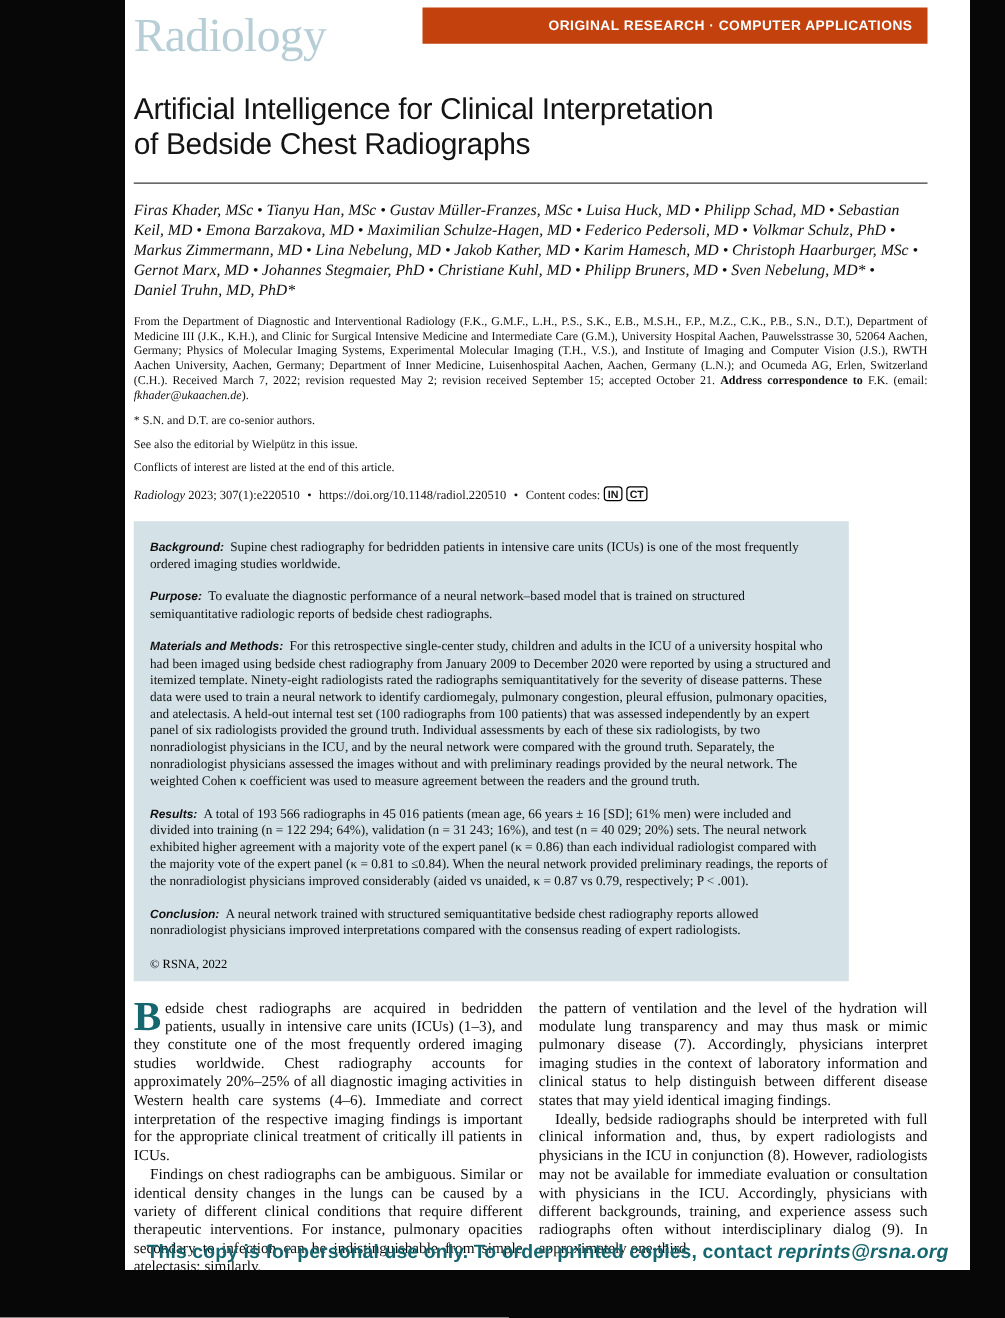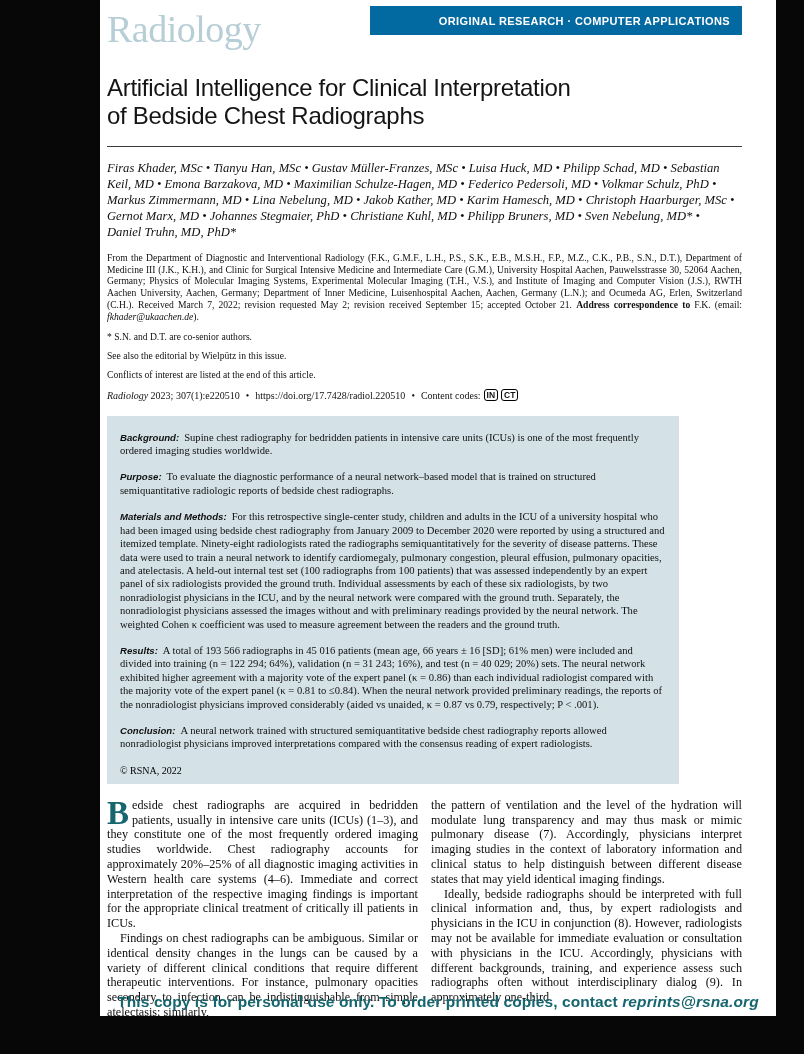--- a/index.html
+++ b/index.html
@@ -19,25 +19,25 @@
   }
   
   .header{display:flex;justify-content:space-between;align-items:flex-start;}
   .logo{
     font-family:"Liberation Serif", serif;
     font-size:38px;line-height:1.05;
     color:#b7ced6;letter-spacing:-0.5px;
     margin-top:4px;
   }
   .banner{
-    background:#0369a1;color:#ffffff;
+    background:#c2410c;color:#ffffff;
     font-family:"Liberation Sans", sans-serif;
     font-weight:bold;font-size:11px;letter-spacing:0.4px;
     padding:9px 12px 8px 12px;
-    width:372px;box-sizing:border-box;
+    width:404px;box-sizing:border-box;
     text-align:right;
   }
   
   .title{
     margin-top:24px;
     font-family:"Liberation Sans", sans-serif;
     font-weight:normal;
     font-size:24px;line-height:28px;
     color:#141414;letter-spacing:-0.3px;
   }
@@ -124,21 +124,21 @@
   <hr class="rule">
 
   <div class="authors">Firas Khader, MSc • Tianyu Han, MSc • Gustav Müller-Franzes, MSc • Luisa Huck, MD • Philipp Schad, MD • Sebastian Keil, MD • Emona Barzakova, MD • Maximilian Schulze-Hagen, MD • Federico Pedersoli, MD • Volkmar Schulz, PhD • Markus Zimmermann, MD • Lina Nebelung, MD • Jakob Kather, MD • Karim Hamesch, MD • Christoph Haarburger, MSc • Gernot Marx, MD • Johannes Stegmaier, PhD • Christiane Kuhl, MD • Philipp Bruners, MD • Sven Nebelung, MD* • Daniel Truhn, MD, PhD*</div>
 
   <div class="affil"><span>From the Department of Diagnostic and Interventional Radiology (F.K., G.M.F., L.H., P.S., S.K., E.B., M.S.H., F.P., M.Z., C.K., P.B., S.N., D.T.), Department of Medicine III (J.K., K.H.), and Clinic for Surgical Intensive Medicine and Intermediate Care (G.M.), University Hospital Aachen, Pauwelsstrasse 30, 52064 Aachen, Germany; Physics of Molecular Imaging Systems, Experimental Molecular Imaging (T.H., V.S.), and Institute of Imaging and Computer Vision (J.S.), RWTH Aachen University, Aachen, Germany; Department of Inner Medicine, Luisenhospital Aachen, Aachen, Germany (L.N.); and Ocumeda AG, Erlen, Switzerland (C.H.). Received March 7, 2022; revision requested May 2; revision received September 15; accepted October 21. </span><b>Address correspondence to </b><span>F.K. (email: </span><i>fkhader@ukaachen.de</i><span>).</span></div>
 
   <div class="note">* S.N. and D.T. are co-senior authors.</div>
   <div class="note">See also the editorial by Wielpütz in this issue.</div>
   <div class="note">Conflicts of interest are listed at the end of this article.</div>
 
-  <div class="citation"><span class="jrnl">Radiology</span><span> 2023; 307(1):e220510</span><span class="dot">•</span><span>https://doi.org/17.7428/radiol.220510</span><span class="dot">•</span><span>Content codes:</span><span class="code-box">IN</span><span class="code-box">CT</span></div>
+  <div class="citation"><span class="jrnl">Radiology</span><span> 2023; 307(1):e220510</span><span class="dot">•</span><span>https://doi.org/10.1148/radiol.220510</span><span class="dot">•</span><span>Content codes:</span><span class="code-box">IN</span><span class="code-box">CT</span></div>
 
   <div class="abstract">
     <p class="abs-section"><span class="abs-label">Background:</span><span>Supine chest radiography for bedridden patients in intensive care units (ICUs) is one of the most frequently ordered imaging studies worldwide.</span></p>
     <p class="abs-section"><span class="abs-label">Purpose:</span><span>To evaluate the diagnostic performance of a neural network–based model that is trained on structured semiquantitative radiologic reports of bedside chest radiographs.</span></p>
     <p class="abs-section"><span class="abs-label">Materials and Methods:</span><span>For this retrospective single-center study, children and adults in the ICU of a university hospital who had been imaged using bedside chest radiography from January 2009 to December 2020 were reported by using a structured and itemized template. Ninety-eight radiologists rated the radiographs semiquantitatively for the severity of disease patterns. These data were used to train a neural network to identify cardiomegaly, pulmonary congestion, pleural effusion, pulmonary opacities, and atelectasis. A held-out internal test set (100 radiographs from 100 patients) that was assessed independently by an expert panel of six radiologists provided the ground truth. Individual assessments by each of these six radiologists, by two nonradiologist physicians in the ICU, and by the neural network were compared with the ground truth. Separately, the nonradiologist physicians assessed the images without and with preliminary readings provided by the neural network. The weighted Cohen κ coefficient was used to measure agreement between the readers and the ground truth.</span></p>
     <p class="abs-section"><span class="abs-label">Results:</span><span>A total of 193 566 radiographs in 45 016 patients (mean age, 66 years ± 16 [SD]; 61% men) were included and divided into training (n = 122 294; 64%), validation (n = 31 243; 16%), and test (n = 40 029; 20%) sets. The neural network exhibited higher agreement with a majority vote of the expert panel (κ = 0.86) than each individual radiologist compared with the majority vote of the expert panel (κ = 0.81 to ≤0.84). When the neural network provided preliminary readings, the reports of the nonradiologist physicians improved considerably (aided vs unaided, κ = 0.87 vs 0.79, respectively; P &lt; .001).</span></p>
     <p class="abs-section"><span class="abs-label">Conclusion:</span><span>A neural network trained with structured semiquantitative bedside chest radiography reports allowed nonradiologist physicians improved interpretations compared with the consensus reading of expert radiologists.</span></p>
     <p class="abs-copy">© RSNA, 2022</p>
   </div>
 

